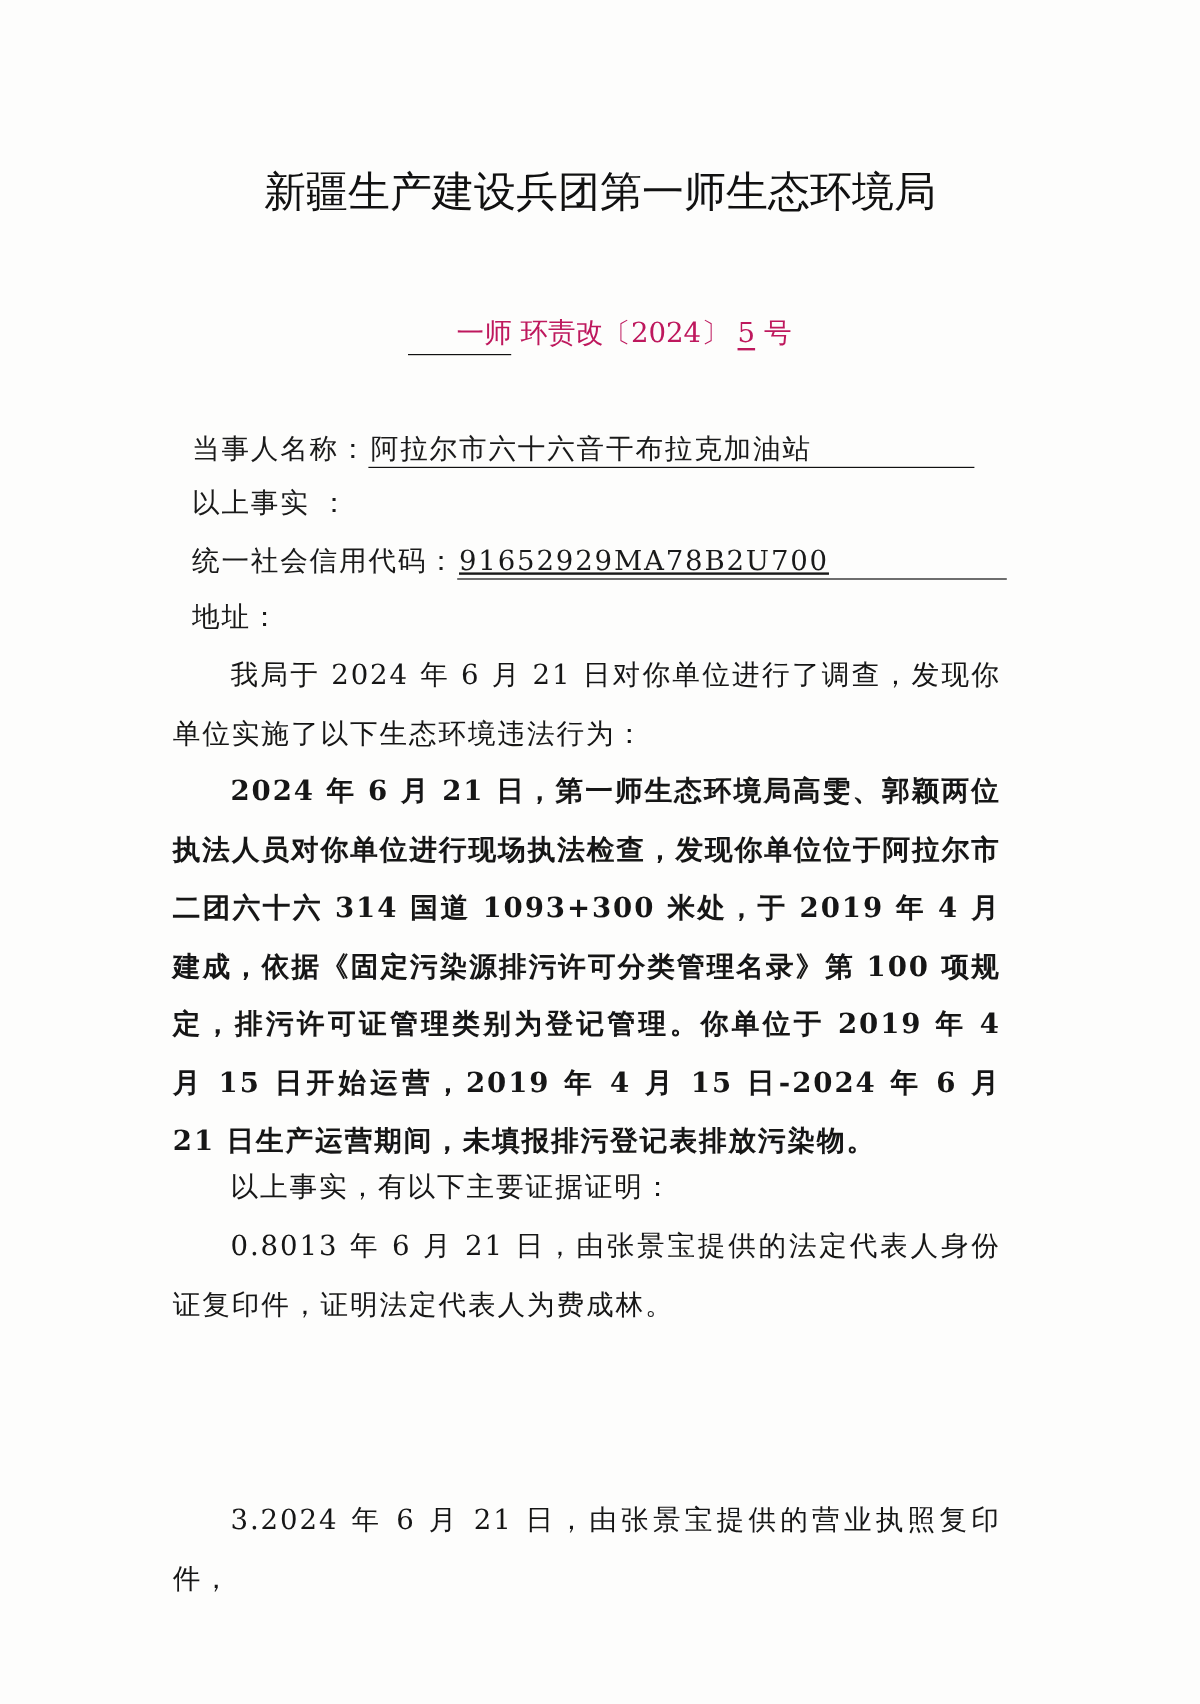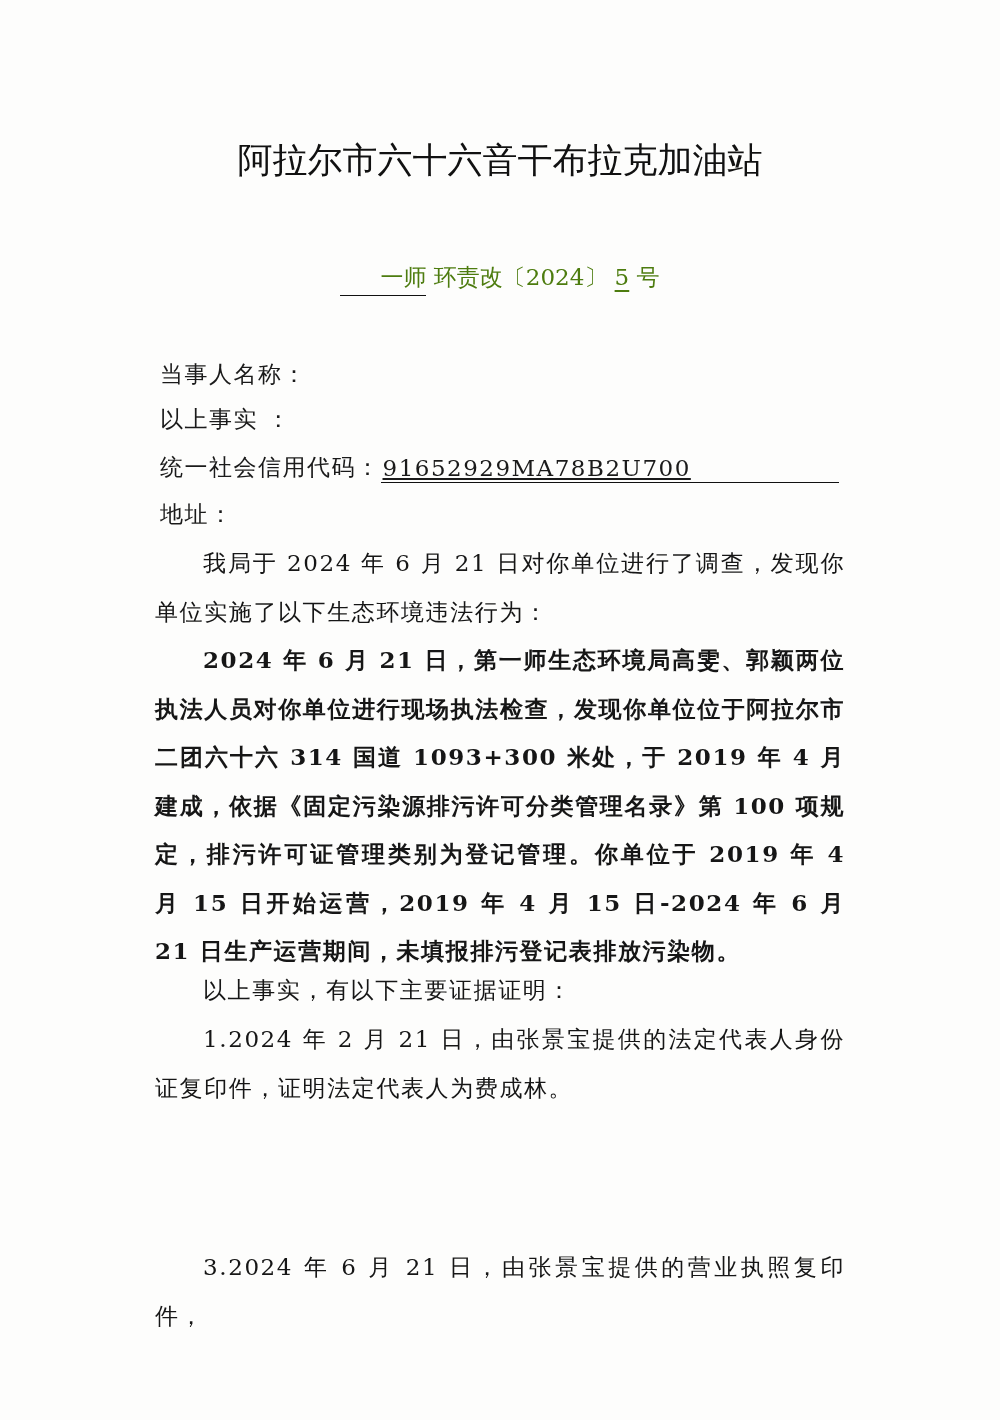--- a/index.html
+++ b/index.html
@@ -13,71 +13,72 @@
   .page { position: absolute; left: 0; top: 0; width: 1000px; height: 1420px; }
   .title {
     position: absolute; left: 0; width: 1000px; text-align: center;
     font-size: 35px; letter-spacing: 0px; color: #111;
     font-family: "DejaVu Sans", sans-serif;
   }
   .t1 { top: 137px; }
   .t2 { top: 188px; }
   .docno {
     position: absolute; top: 262px; left: 0; width: 1000px; text-align: center;
-    font-size: 23px; font-family: "DejaVu Serif", serif; color: #4d7c0f;
+    font-size: 23px; font-family: "DejaVu Serif", serif; color: #be185d;
   }
   .docno .u { text-decoration: underline; text-underline-offset: 5px; }
   .docno .pre { display: inline-block; border-bottom: 1.5px solid #111; padding: 0 0 2px 40px; }
   .field {
     position: absolute; left: 160px; height: 30px;
     font-size: 23px; font-family: "DejaVu Serif", serif; letter-spacing: 1.5px;
     display: flex; align-items: flex-end;
   }
   .field .lab { white-space: nowrap; }
   .field .val {
     border-bottom: 1.5px solid #111; white-space: nowrap;
     padding-left: 2px; box-sizing: border-box; height: 30px; line-height: 30px;
   }
   .p {
-    position: absolute; left: 155px; width: 690px;
+    position: absolute; left: 144px; width: 690px;
     font-size: 23px; font-family: "DejaVu Serif", serif;
     line-height: 48.5px; letter-spacing: 1.6px; text-align: justify;
     text-indent: 48px; color: #161616;
   }
 </style>
 </head>
 <body>
 
 <div class="page">
 
-  <div class="title t1">阿拉尔市六十六音干布拉克加油站</div>
+  <div class="title t1">新疆生产建设兵团第一师生态环境局</div>
 
   <div class="docno">
     <span class="pre">一师</span>
     <span>环责改〔2024〕</span>
     <span class="u">5</span>
     <span>号</span>
   </div>
 
   <div class="field" style="top:360px;">
     <span class="lab">当事人名称：</span>
+    <span class="val" style="width:505px;">阿拉尔市六十六音干布拉克加油站</span>
   </div>
 
   <div class="field" style="top:405px;">
     <span class="lab">以上事实 ：</span>
   </div>
 
   <div class="field" style="top:453px;">
     <span class="lab">统一社会信用代码：</span>
     <span class="val" style="width:458px;text-decoration:underline;">91652929MA78B2U700</span>
   </div>
 
   <div class="field" style="top:500px;">
     <span class="lab">地址：</span>
   </div>
 
   <div class="p" style="top:539px;">我局于 2024 年 6 月 21 日对你单位进行了调查，发现你单位实施了以下生态环境违法行为：</div>
   <div class="p" style="top:636px;font-weight:bold;">2024 年 6 月 21 日，第一师生态环境局高雯、郭颖两位执法人员对你单位进行现场执法检查，发现你单位位于阿拉尔市二团六十六 314 国道 1093+300 米处，于 2019 年 4 月建成，依据《固定污染源排污许可分类管理名录》第 100 项规定，排污许可证管理类别为登记管理。你单位于 2019 年 4 月 15 日开始运营，2019 年 4 月 15 日-2024 年 6 月 21 日生产运营期间，未填报排污登记表排放污染物。</div>
   <div class="p" style="top:966px;">以上事实，有以下主要证据证明：</div>
-  <div class="p" style="top:1015px;">1.2024 年 2 月 21 日，由张景宝提供的法定代表人身份证复印件，证明法定代表人为费成林。</div>
+  <div class="p" style="top:1015px;">0.8013 年 6 月 21 日，由张景宝提供的法定代表人身份证复印件，证明法定代表人为费成林。</div>
   <div class="p" style="top:1243px;">3.2024 年 6 月 21 日，由张景宝提供的营业执照复印件，</div>
 
 </div>
 
 </body></html>

